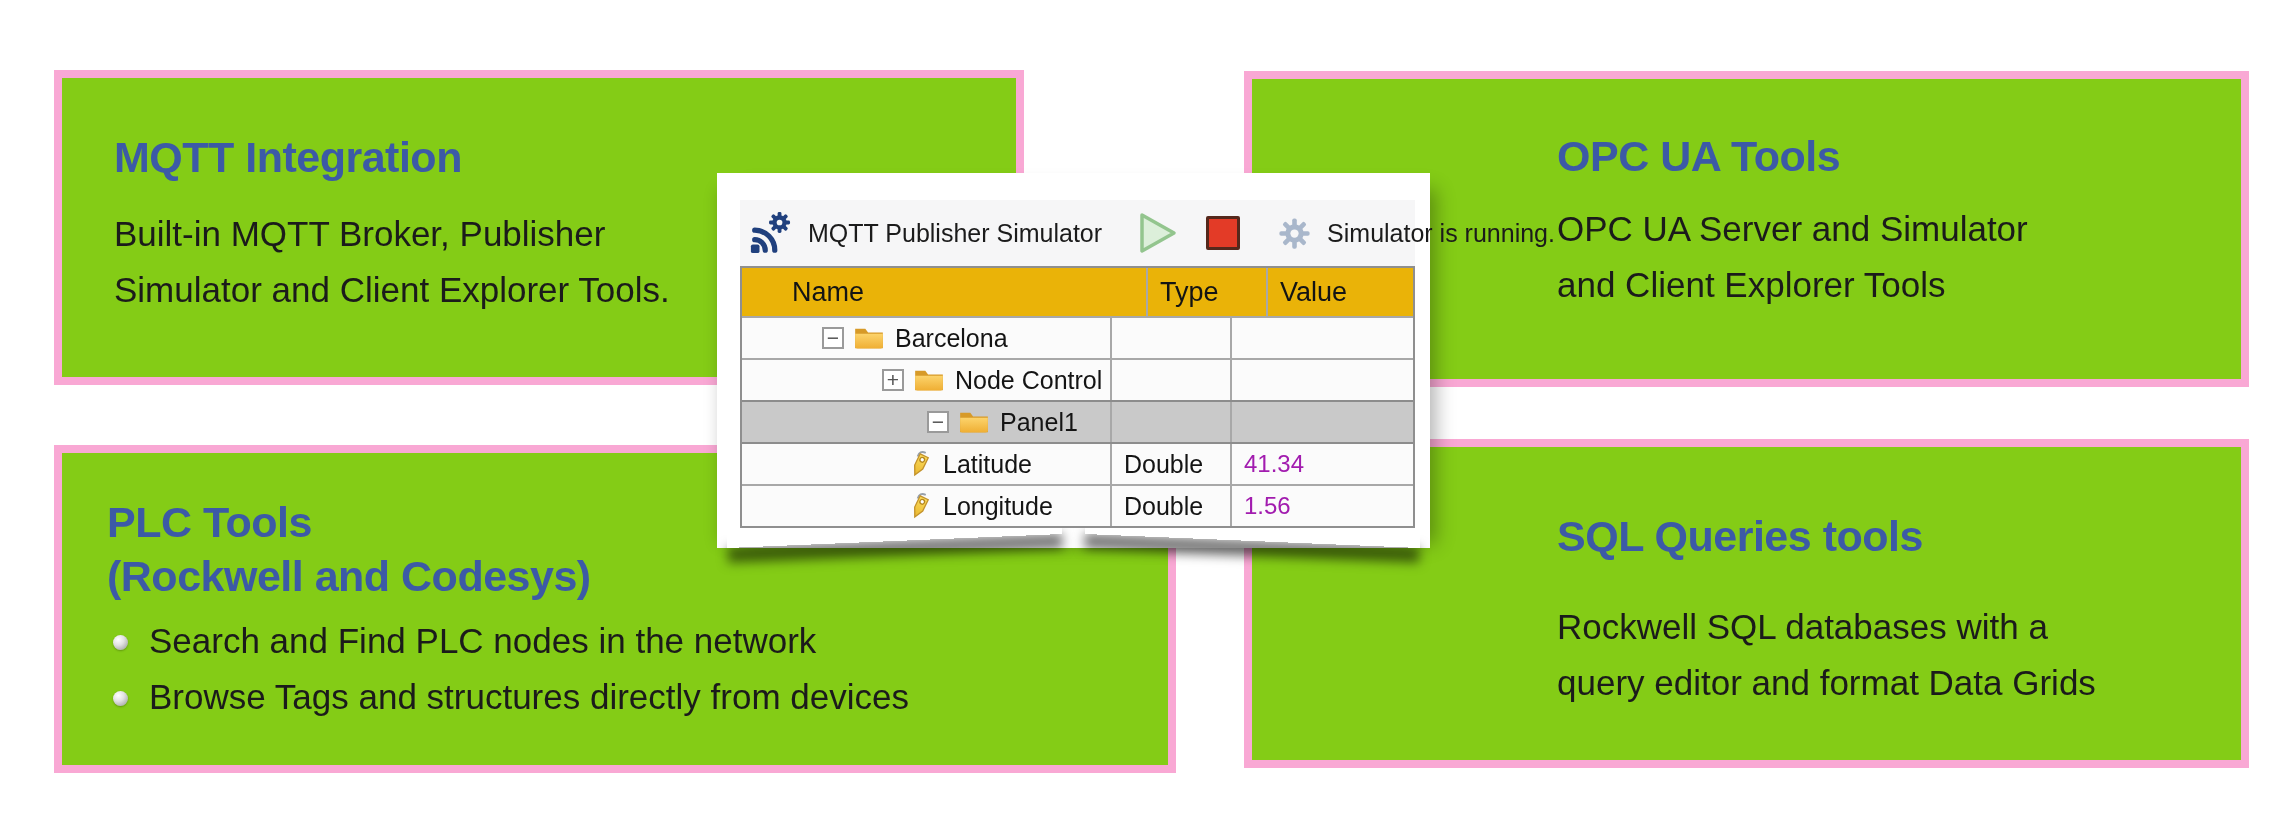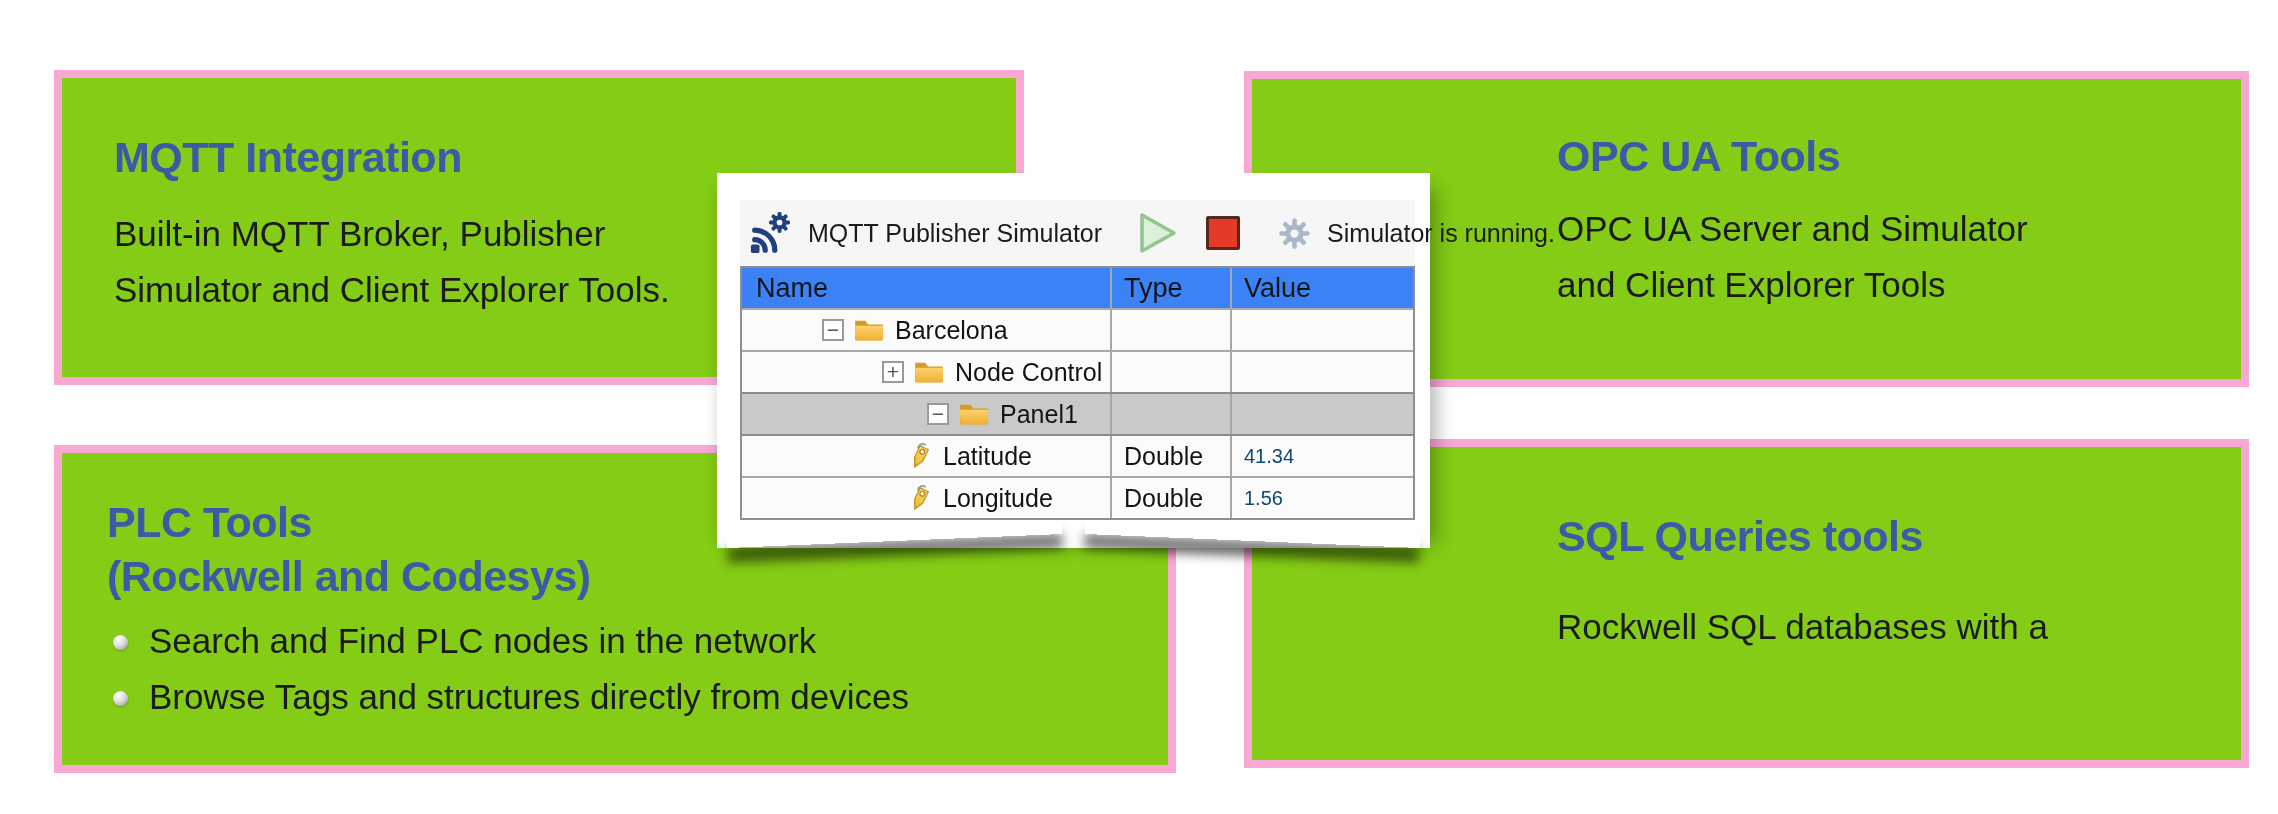--- a/index.html
+++ b/index.html
@@ -68,28 +68,28 @@
   .stop-btn    { margin-left:16px; width:34px; height:34px; flex:0 0 auto;
                  background:#E33B27; border:3px solid #55281c; border-radius:2px; cursor:pointer; }
   .gear-icon   { margin-left:26px; flex:0 0 auto; }
   .status-text { margin-left:4px; }
 
   .grid {
     position:absolute; left:23px; top:93px; width:675px;
     border:2px solid #8f8f8f; background:#fbfbfb;
   }
   .trow { display:flex; height:42px; border-top:2px solid #a8a8a8; background:#fbfbfb; }
-  .trow.thead { height:40px; background:#3b82f6; border-top:none; }
+  .trow.thead { height:48px; background:#eab308; border-top:none;padding-left:36px; }
   .trow.selected { background:#c9c9c9; border-top-color:#8c8c8c; }
   .trow.selected + .trow { border-top-color:#8c8c8c; }
 
   .cell { border-right:2px solid #a8a8a8; display:flex; align-items:center; overflow:hidden; }
   .c-name { width:370px; font-size:25px; color:#141414; }
   .c-type { width:120px; font-size:25px; color:#141414; padding-left:12px; }
-  .c-val  { flex:1; border-right:none; font-size:20px; color:#0c4a6e; padding-left:12px; }
+  .c-val  { flex:1; border-right:none; font-size:24px; color:#a21caf; padding-left:12px; }
   .thead .cell { font-size:27px; color:#141414; }
   .thead .c-name { padding-left:14px; }
 
   .ind1 .c-name { padding-left:80px; }
   .ind2 .c-name { padding-left:140px; }
   .ind3 .c-name { padding-left:185px; }
   .indleaf .c-name { padding-left:165px; }
 
   .expander {
     width:22px; height:22px; border:2px solid #9a9a9a; background:#ffffff;
@@ -148,20 +148,21 @@
       <span class="bullet"></span>
       <span>Browse Tags and structures directly from devices</span>
     </li>
   </ul>
 </section>
 
 <section class="box" id="box-sql">
   <h2 class="card-title">SQL Queries tools</h2>
   <p class="card-body">
     <span>Rockwell SQL databases with a</span><br>
+    <span>query editor and format Data Grids</span>
   </p>
 </section>
 
 <div class="panel">
 
   <div class="toolbar">
     <svg class="app-icon" viewBox="0 0 46 44" width="44" height="42">
       <g stroke="#20407E" stroke-width="5.5" fill="none" stroke-linecap="round">
         <path d="M7 29 A 11 11 0 0 1 18 40"></path>
         <path d="M7 19 A 21 21 0 0 1 28 40"></path>

